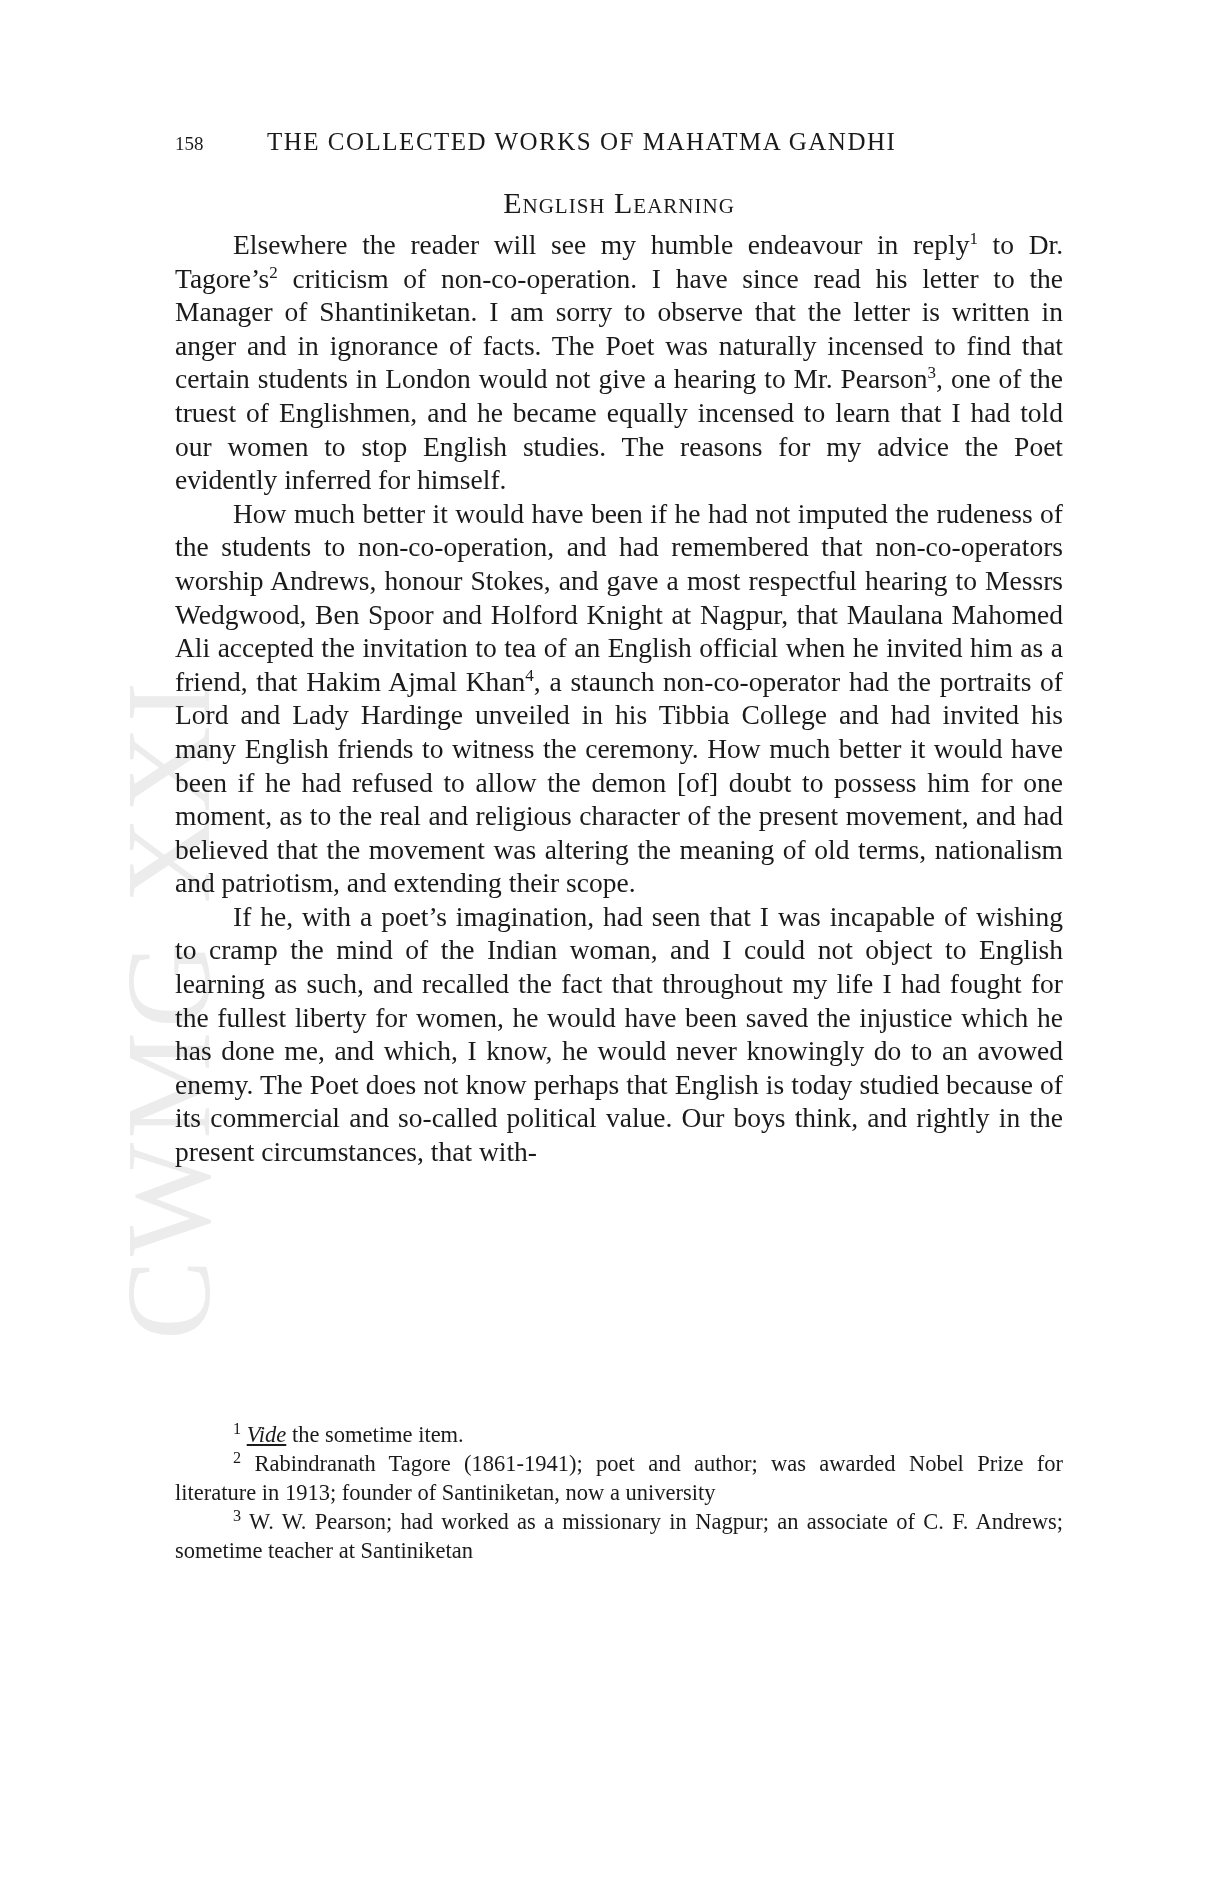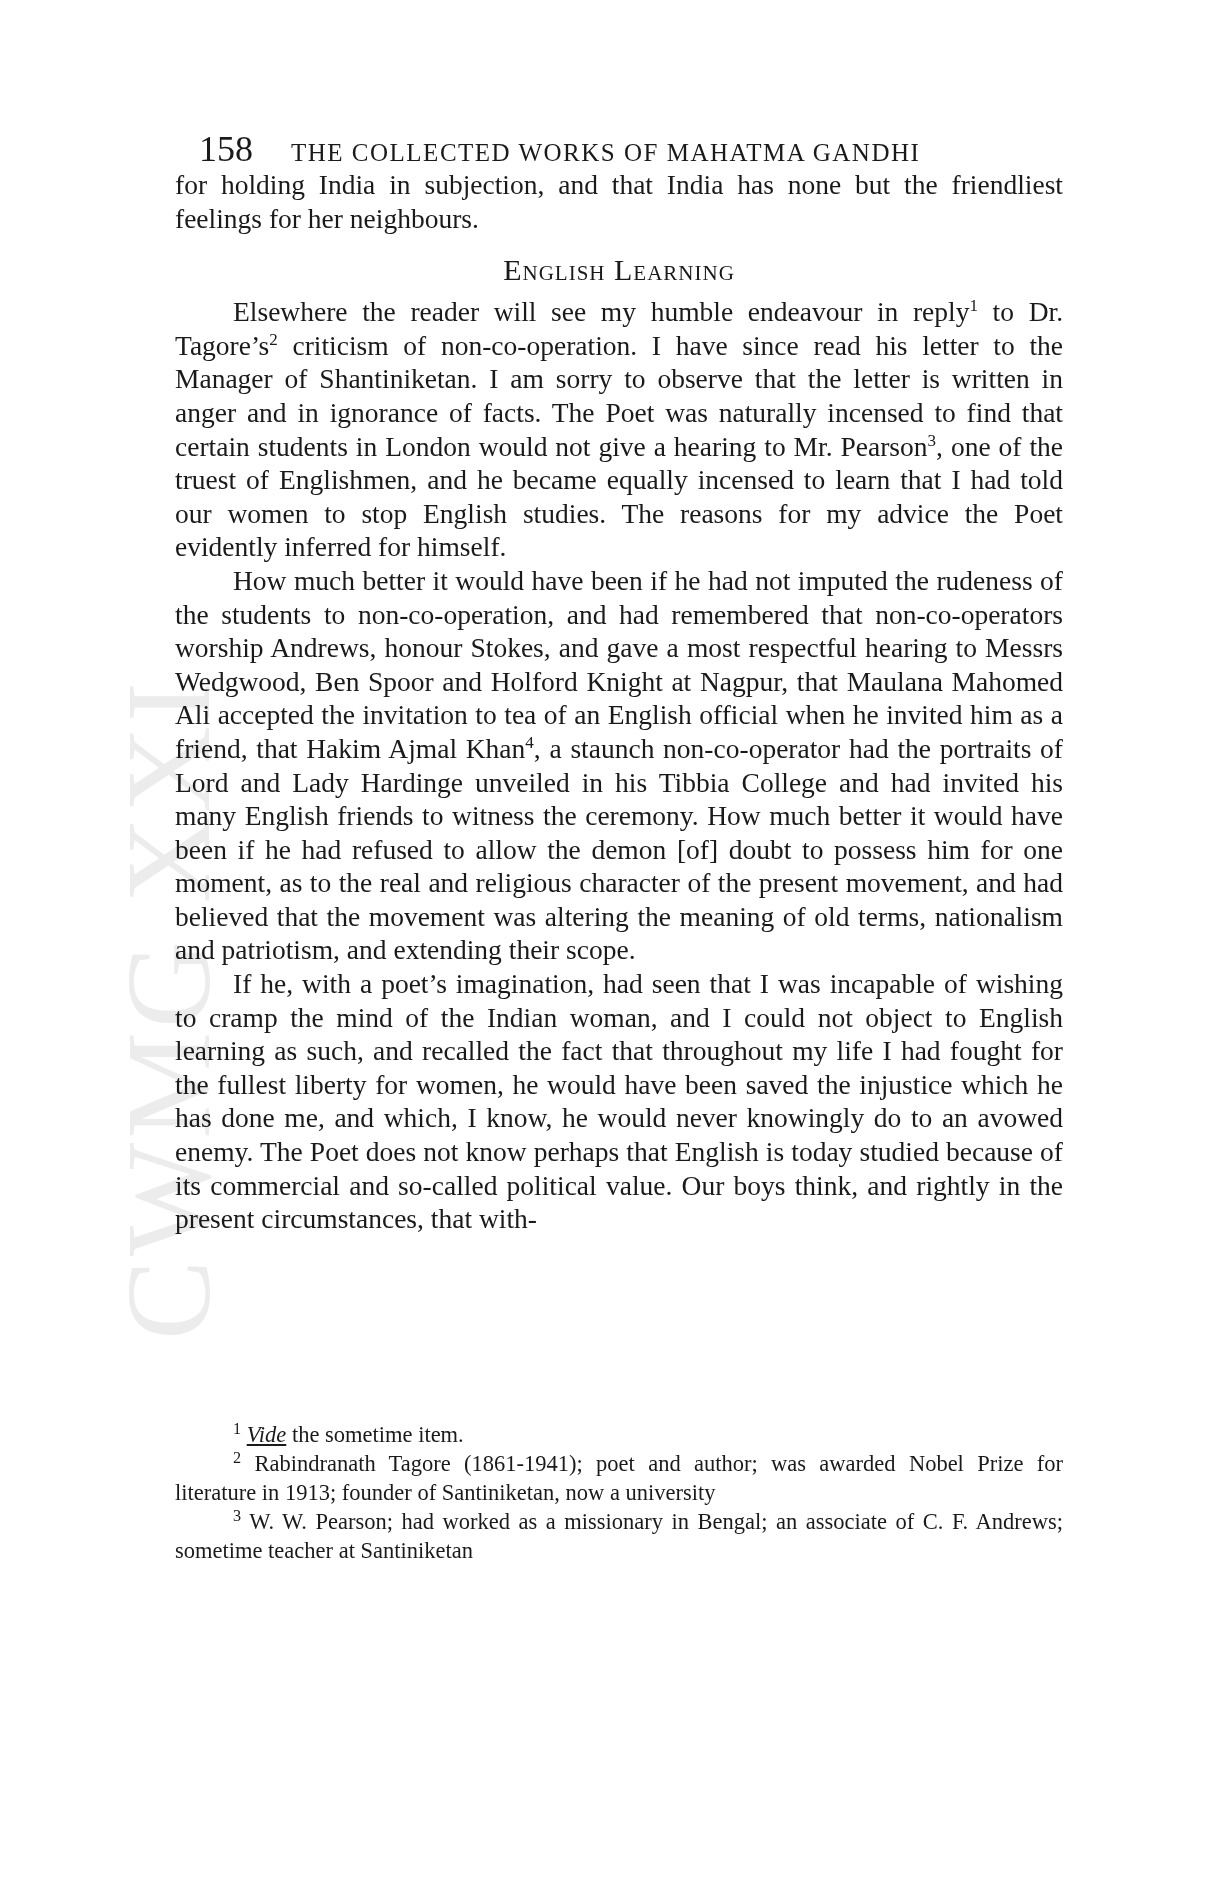--- a/index.html
+++ b/index.html
@@ -5,21 +5,21 @@
   html, body { margin: 0; padding: 0; background: #ffffff; }
   body { width: 1229px; height: 1890px; position: relative; overflow: hidden;
          font-family: "Liberation Serif", "DejaVu Serif", serif; color: #1a1a1a; }
   .watermark { position: absolute; left: 100px; top: 520px; width: 80px; height: 820px;
                pointer-events: none; }
   .watermark span { display: block; font-family: "Liberation Serif", serif; font-size: 120px;
                color: #ececec; transform: rotate(-90deg); transform-origin: left top;
                position: absolute; left: 0; top: 820px; white-space: nowrap; letter-spacing: 4px; }
   .page { position: absolute; left: 175px; top: 128px; width: 888px; }
   .running-head { display: flex; align-items: baseline; height: 40px; }
-  .page-number { font-size: 36px; width: 92px; margin-left: 24px; }
+  .page-number { font-size: 19px; width: 92px; }
   .running-title { font-size: 25px; letter-spacing: 1.5px; text-transform: uppercase; }
   .para { font-size: 27.5px; line-height: 33.6px; text-align: justify; margin: 0; }
   .para.indent { text-indent: 58px; }
   .heading { font-size: 30px; text-align: center; margin: 18px 0 8px 0; letter-spacing: 1px;
              font-variant: small-caps; }
   .footnotes { position: absolute; left: 175px; top: 1420px; width: 888px; }
   .fn { font-size: 22.5px; line-height: 29px; text-align: justify; text-indent: 58px; margin: 0; }
   sup { font-size: 62%; line-height: 0; vertical-align: super; }
   .fn sup { font-size: 72%; }
   i { font-style: italic; text-decoration: underline; }
@@ -30,28 +30,27 @@
 <div class="watermark">
   <span>CWMG XXI</span>
 </div>
 
 <div class="page">
   <div class="running-head">
     <span class="page-number">158</span>
     <span class="running-title">THE COLLECTED WORKS OF MAHATMA GANDHI</span>
   </div>
 
-  <p class="para">for holding India in subjection, and that India has none but the friendliest feelings for her neighbours.</p>
 
   <div class="heading">English Learning</div>
 
   <p class="para indent"><span>Elsewhere the reader will see my humble endeavour in reply</span><sup>1</sup><span> to Dr. Tagore’s</span><sup>2</sup><span> criticism of non-co-operation. I have since read his letter to the Manager of Shantiniketan. I am sorry to observe that the letter is written in anger and in ignorance of facts. The Poet was naturally incensed to find that certain students in London would not give a hearing to Mr. Pearson</span><sup>3</sup><span>, one of the truest of Englishmen, and he became equally incensed to learn that I had told our women to stop English studies. The reasons for my advice the Poet evidently inferred for himself.</span></p>
 
   <p class="para indent"><span>How much better it would have been if he had not imputed the rudeness of the students to non-co-operation, and had remembered that non-co-operators worship Andrews, honour Stokes, and gave a most respectful hearing to Messrs Wedgwood, Ben Spoor and Holford Knight at Nagpur, that Maulana Mahomed Ali accepted the invitation to tea of an English official when he invited him as a friend, that Hakim Ajmal Khan</span><sup>4</sup><span>, a staunch non-co-operator had the portraits of Lord and Lady Hardinge unveiled in his Tibbia College and had invited his many English friends to witness the ceremony. How much better it would have been if he had refused to allow the demon [of] doubt to possess him for one moment, as to the real and religious character of the present movement, and had believed that the movement was altering the meaning of old terms, nationalism and patriotism, and extending their scope.</span></p>
 
   <p class="para indent"><span>If he, with a poet’s imagination, had seen that I was incapable of wishing to cramp the mind of the Indian woman, and I could not object to English learning as such, and recalled the fact that throughout my life I had fought for the fullest liberty for women, he would have been saved the injustice which he has done me, and which, I know, he would never knowingly do to an avowed enemy. The Poet does not know perhaps that English is today studied because of its commercial and so-called political value. Our boys think, and rightly in the present circumstances, that with-</span></p>
 </div>
 
 <div class="footnotes">
   <p class="fn"><sup>1</sup> <i>Vide</i><span> the sometime item.</span></p>
   <p class="fn"><sup>2</sup><span> Rabindranath Tagore (1861-1941); poet and author; was awarded Nobel Prize for literature in 1913; founder of Santiniketan, now a university</span></p>
-  <p class="fn"><sup>3</sup><span> W. W. Pearson; had worked as a missionary in Bengal; an associate of C. F. Andrews; sometime teacher at Santiniketan</span></p>
+  <p class="fn"><sup>3</sup><span> W. W. Pearson; had worked as a missionary in Nagpur; an associate of C. F. Andrews; sometime teacher at Santiniketan</span></p>
 </div>
 
 </body></html>

